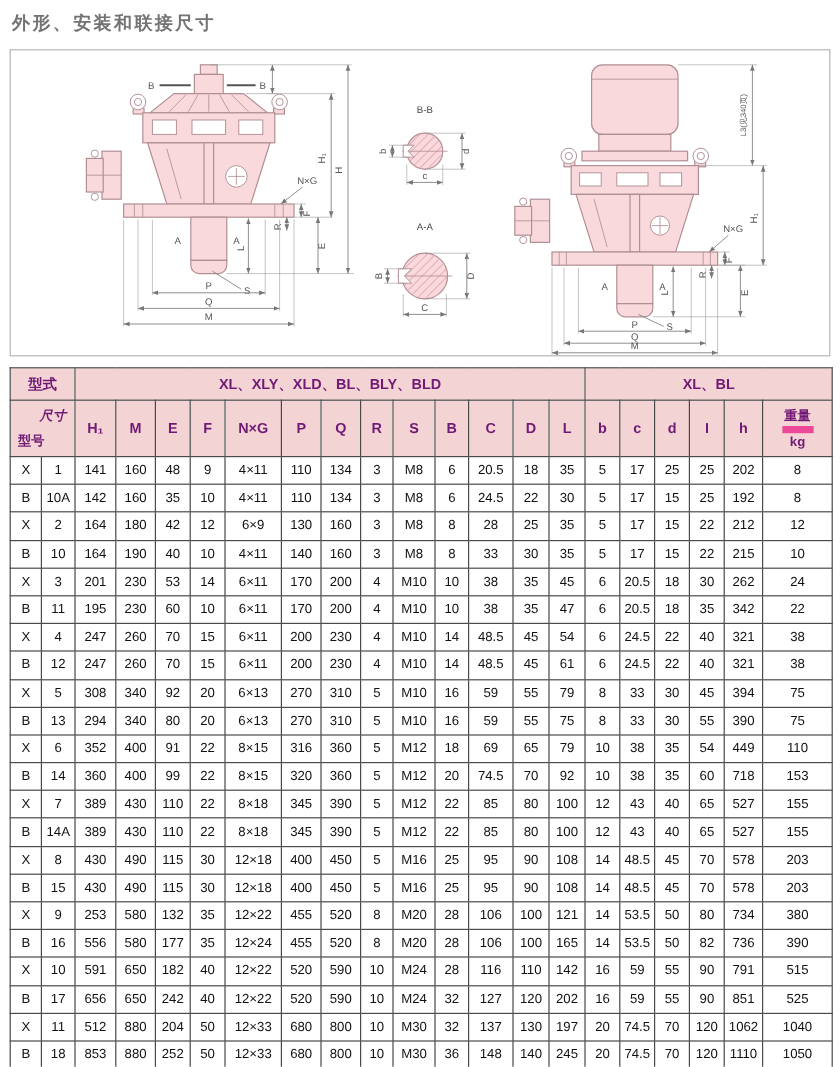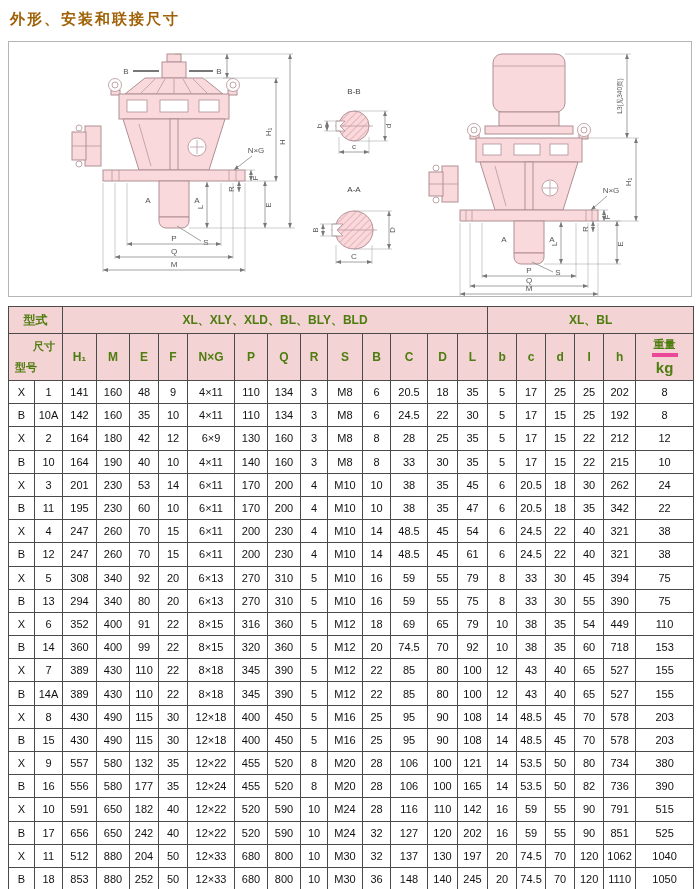--- a/index.html
+++ b/index.html
@@ -1,44 +1,44 @@
 <!DOCTYPE html>
 <html><head>
 <meta charset="utf-8">
 <style>
   html,body{margin:0;padding:0;background:#fff;}
   body{width:700px;height:889px;font-family:"Liberation Sans","DejaVu Sans",sans-serif;color:#111;overflow:hidden;}
   .content{padding:6px 8px 0 8px;}
-  .page-title{font-size:15px;font-weight:bold;margin:4px 0 12px 2px;letter-spacing:2px;color:#a16207;}
+  .page-title{font-size:15px;font-weight:bold;margin:4px 0 12px 2px;letter-spacing:2px;color:#737373;}
   .drawing-box{width:682px;height:254px;border:1px solid #b5b5b5;background:#fff;margin-bottom:9px;}
   svg text{font-family:"Liberation Sans","DejaVu Sans",sans-serif;}
   .part{fill:#f9d9dc;stroke:#b08f94;stroke-width:1;}
   .partline{stroke:#b08f94;stroke-width:0.7;fill:none;}
   .whitepart{fill:#ffffff;stroke:#b08f94;stroke-width:0.8;}
   .dim{stroke:#8a8a8a;stroke-width:0.8;fill:none;}
   .ext{stroke:#9a9a9a;stroke-width:0.5;fill:none;}
   .sect{stroke:#555;stroke-width:1.6;fill:none;}
   .dimtext{font-size:8px;fill:#555;}
   .dimtext-cn{font-size:6.5px;fill:#555;}
   .secttitle{font-size:8px;fill:#444;}
 
   table.dims{border-collapse:collapse;table-layout:fixed;width:684px;}
   table.dims th, table.dims td{border:1px solid #4a4a4a;text-align:center;vertical-align:middle;padding:0;overflow:hidden;white-space:nowrap;}
-  table.dims thead th{background:#f4d3d4;font-weight:bold;color:#4d7c0f;margin-top:36px;}
+  table.dims thead th{background:#f4d3d4;font-weight:bold;color:#701a75;margin-top:36px;}
   tr.group-row th{height:26px;font-size:12px;}
   tr.cols-row th{height:46px;font-size:12px;font-weight:bold;}
   table.dims tbody td{height:22.2px;font-size:11px;background:#fff;color:#111;}
   .diag-cell{position:relative;background:
      linear-gradient(to bottom right,#f4d3d4 calc(50% - 0.7px),#4a4a4a calc(50% - 0.7px),#4a4a4a calc(50% + 0.7px),#f4d3d4 calc(50% + 0.7px));
      font-weight:normal;}
-  .diag-top{position:absolute;top:5px;right:7px;font-size:11px;}
+  .diag-top{position:absolute;top:5px;right:7px;font-size:11px;font-style:italic;}
   .diag-bottom{position:absolute;bottom:5px;left:6px;font-size:11px;}
   .weight-th div{line-height:1.5;}
-  .wl{display:inline-block;border-bottom:4px solid #ec4899;padding:0 2px;font-size:11px;}
-  .wu{font-size:15px;font-weight:bold;}
+  .wl{display:inline-block;border-bottom:6px solid #ec4899;padding:0 2px;font-size:11px;}
+  .wu{font-size:11px;font-weight:bold;}
   
   col.c1{width:26px}col.c2{width:28px}col.c3{width:34px}col.c4{width:33px}
   col.c5{width:29px}col.c6{width:29px}col.c7{width:47px}col.c8{width:33px}
   col.c9{width:33px}col.c10{width:27px}col.c11{width:35px}col.c12{width:28px}
   col.c13{width:37px}col.c14{width:30px}col.c15{width:30px}col.c16{width:29px}
   col.c17{width:29px}col.c18{width:29px}col.c19{width:29px}col.c20{width:32px}
   col.c21{width:58px}
 </style>
 </head>
 <body>
@@ -711,21 +711,21 @@
           <td>14</td>
           <td>48.5</td>
           <td>45</td>
           <td>70</td>
           <td>578</td>
           <td>203</td>
         </tr>
         <tr>
           <td>X</td>
           <td>9</td>
-          <td>557</td>
+          <td>253</td>
           <td>580</td>
           <td>132</td>
           <td>35</td>
           <td>12×22</td>
           <td>455</td>
           <td>520</td>
           <td>8</td>
           <td>M20</td>
           <td>28</td>
           <td>106</td>

